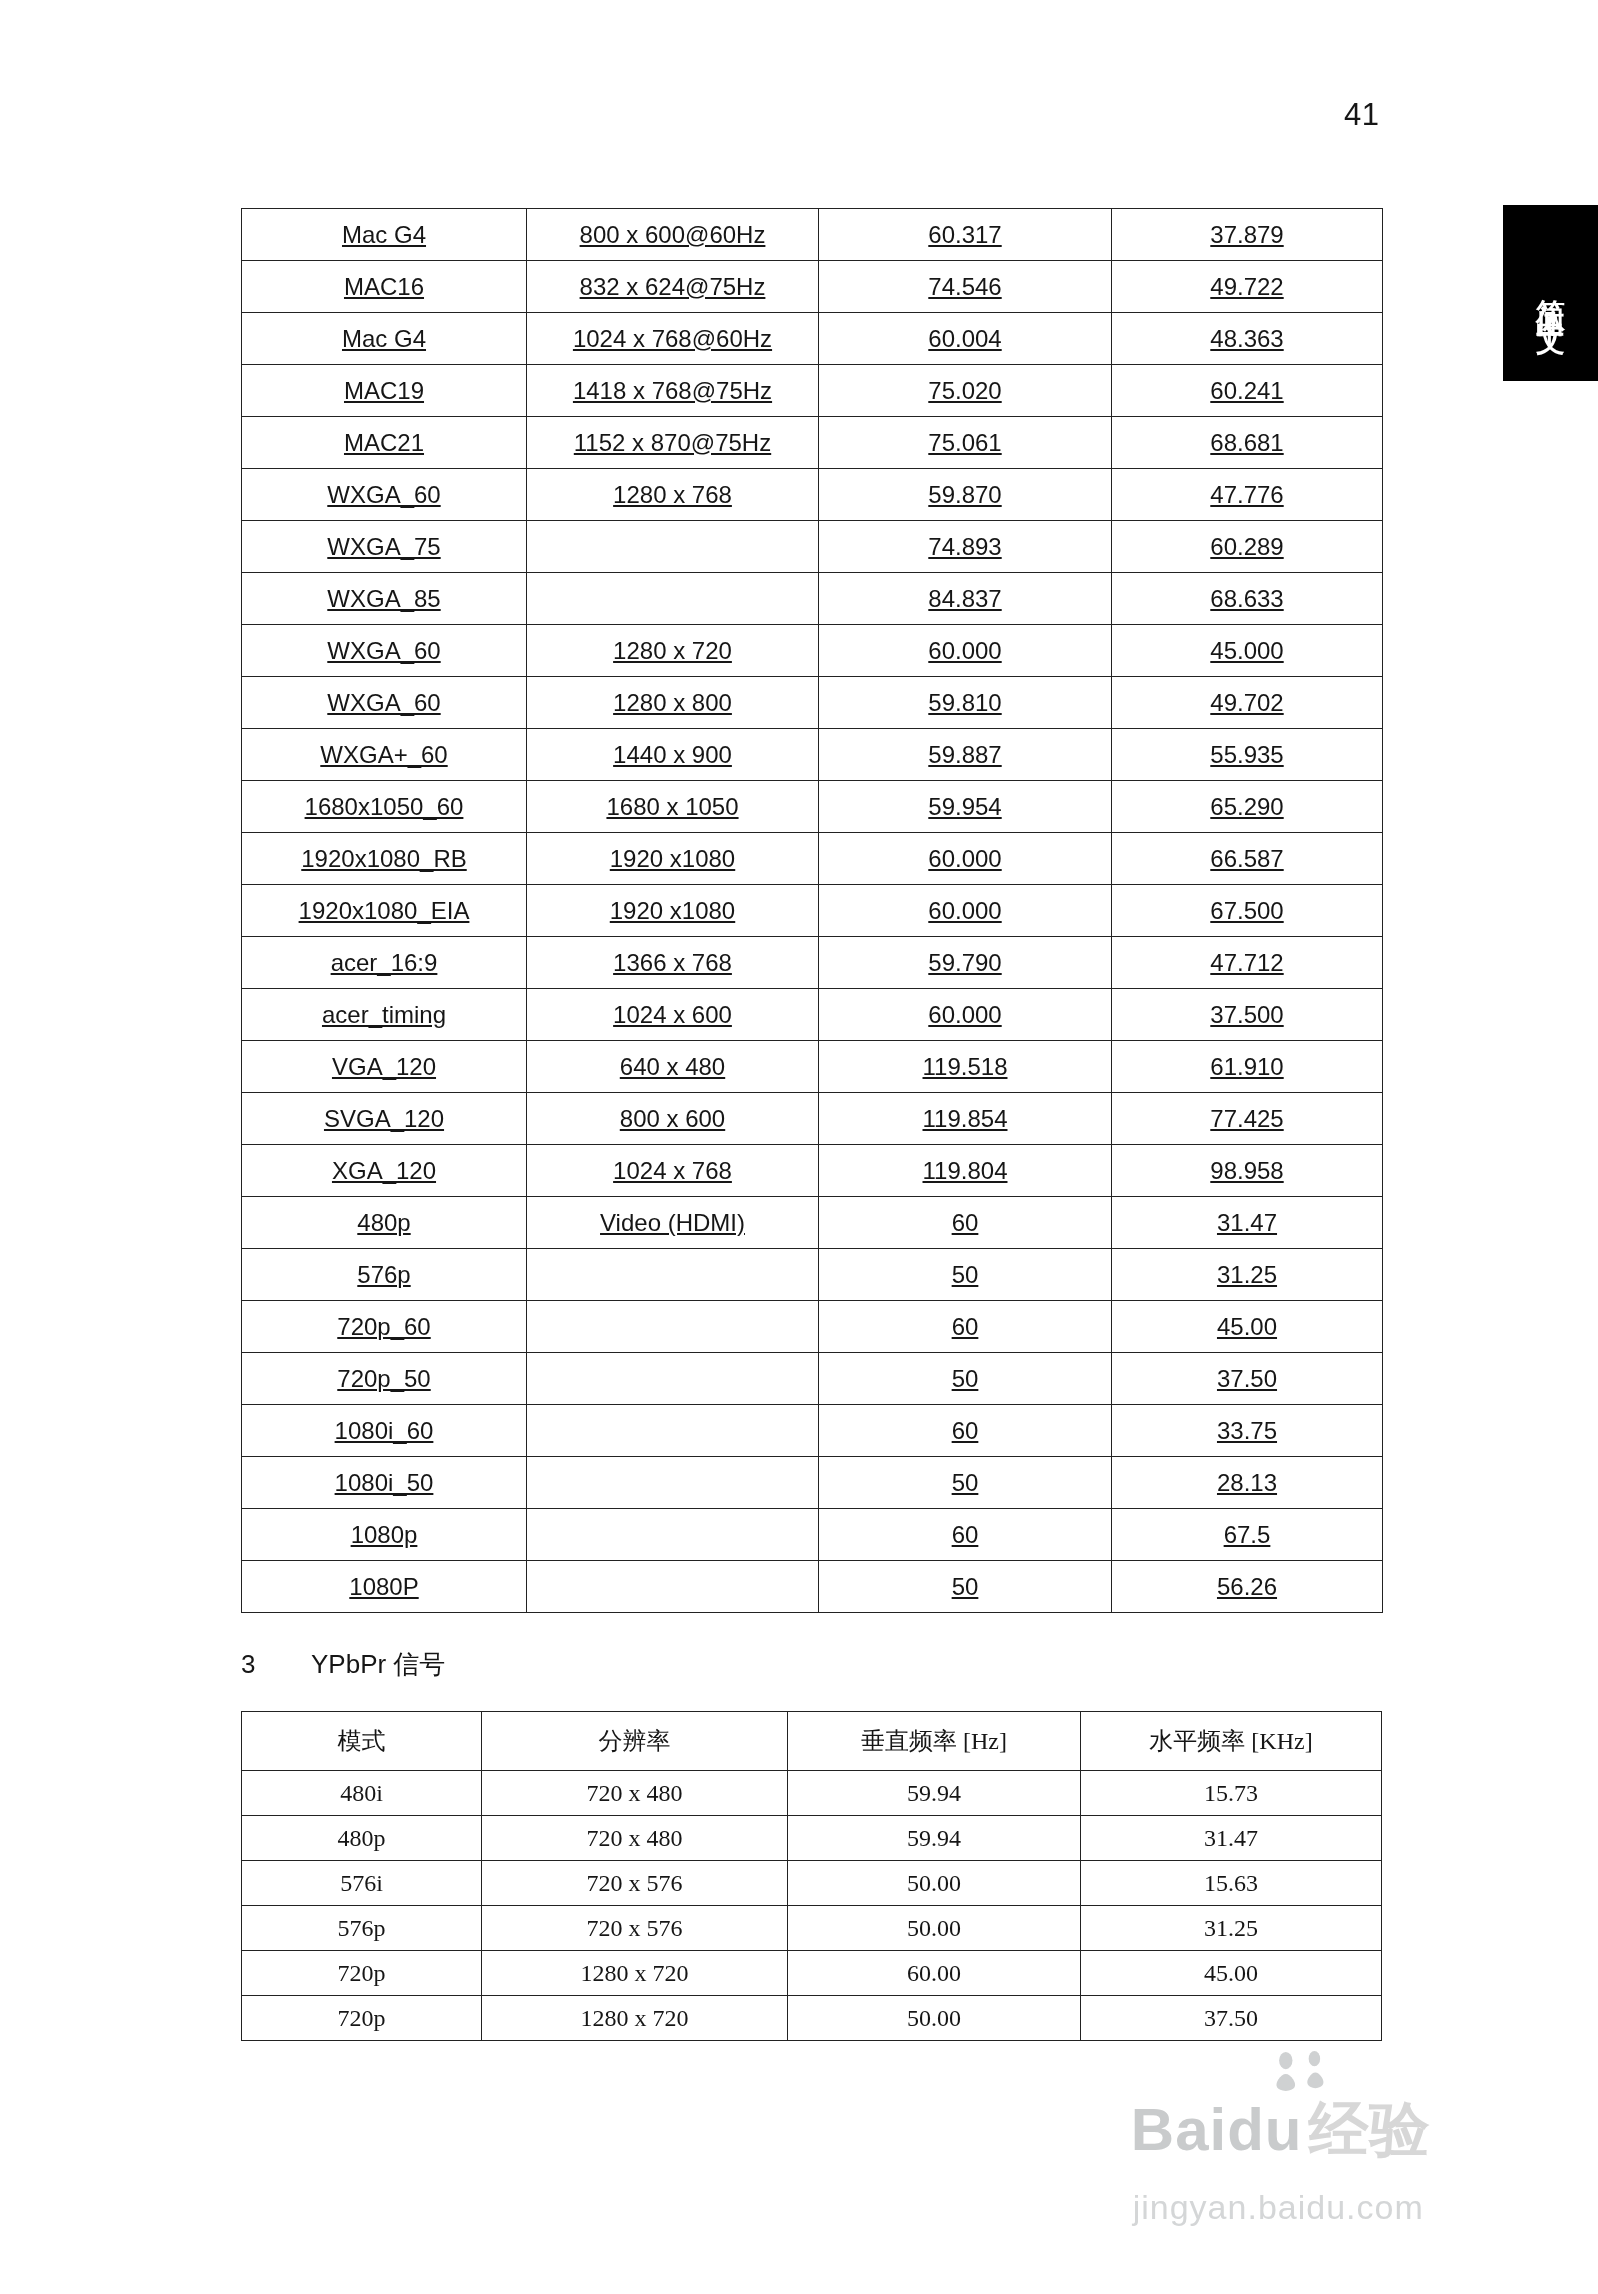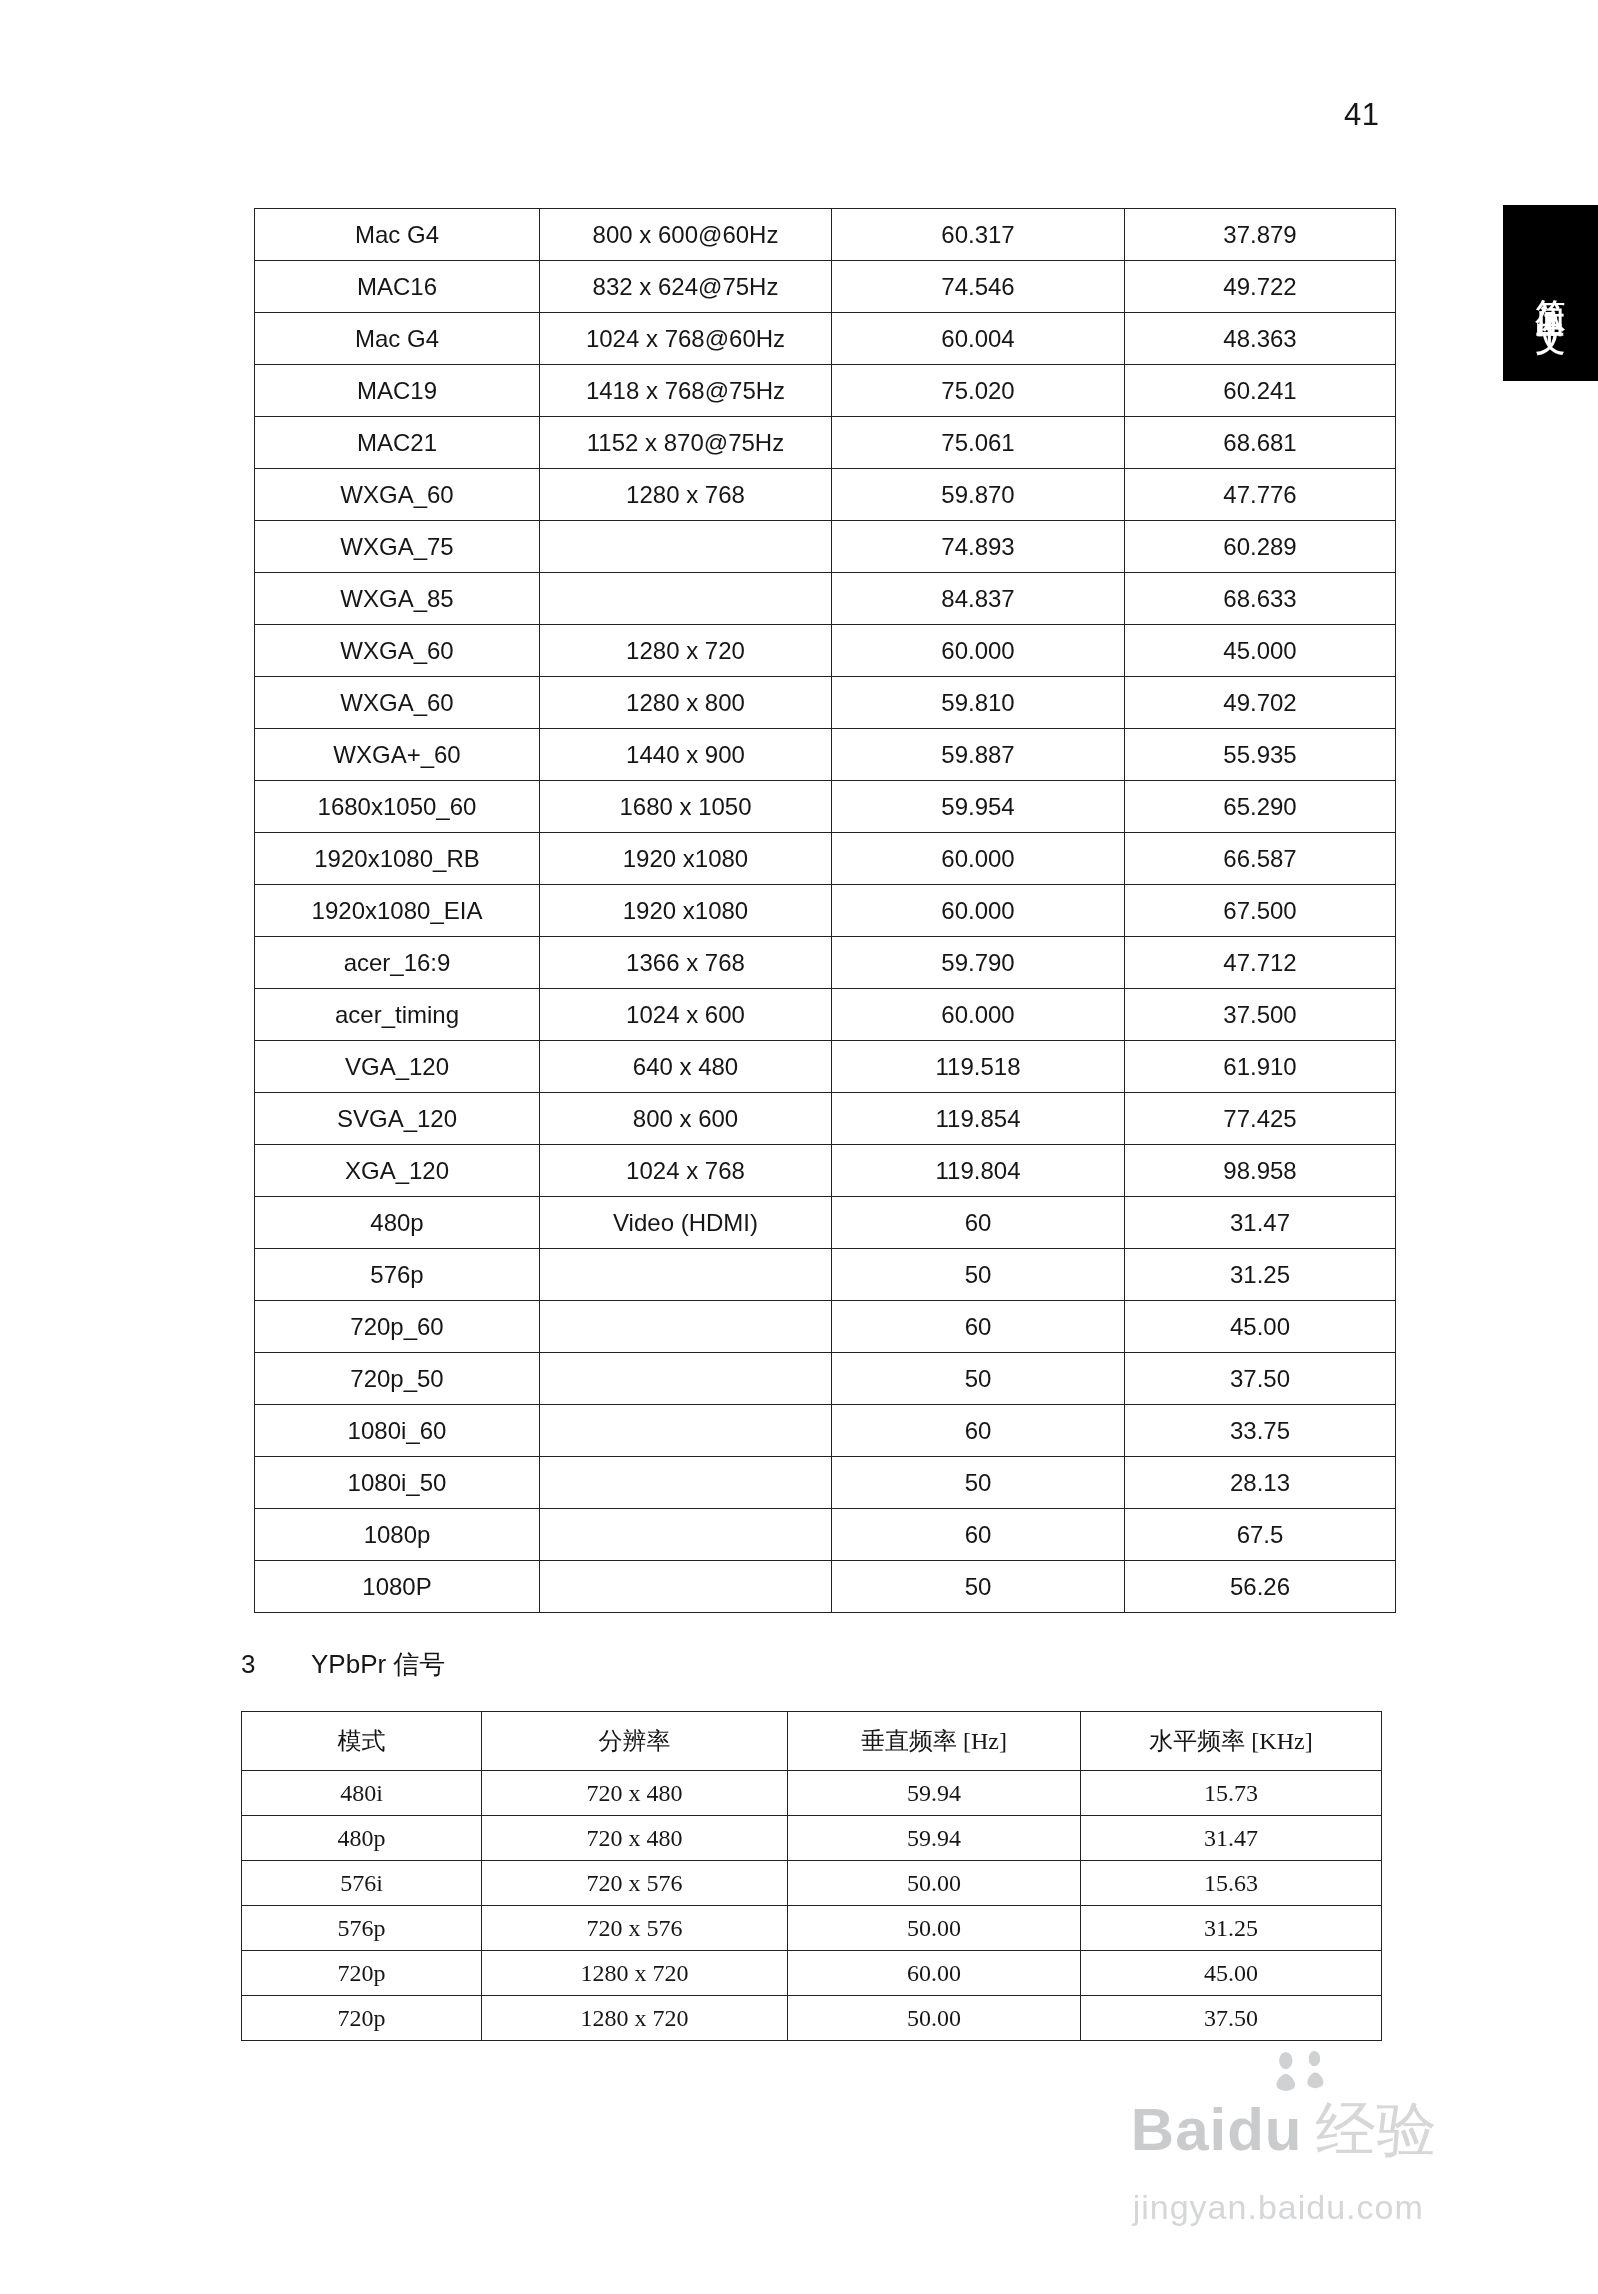--- a/index.html
+++ b/index.html
@@ -37,21 +37,21 @@
     border:1px solid #222222;
     text-align:center;
     vertical-align:middle;
     font-size:24px;
     font-weight:400;
     padding:0 3.9px;
     overflow:hidden;
     white-space:nowrap;
   }
 
-  .timing-table { position:absolute; left:254px; top:208px; width:1140px; }
+  .timing-table { position:absolute; left:241px; top:208px; width:1140px;text-decoration:underline; }
   .timing-table td { height:51px; }
 
   .section-heading {
     position:absolute; left:241px; top:1647px;
     font-size:26px;
     display:flex; align-items:baseline;
   }
   .section-heading .sec-num { width:70px; }
 
   .ypbpr-table { position:absolute; left:241px; top:1711px; width:1140px;font-family:Liberation Serif, serif; }
@@ -59,21 +59,21 @@
   .ypbpr-table td { height:44px; }
 
   .watermark { position:absolute; left:1125px; top:2051px; width:463px; height:193px; }
   .wm-icon { position:absolute; left:147px; top:0; }
   .wm-brand-line {
     position:absolute; left:5.8px; top:39px;
     font-size:60px; font-weight:700;
     color:#c9cbcc; letter-spacing:1px;
     white-space:nowrap;
   }
-  .wm-cn { font-weight:400; color:#d7d7d7; margin-left:13px; }
+  .wm-cn { font-weight:700; color:#d7d7d7; margin-left:6px; }
   .wm-url {
     position:absolute; left:7.7px; top:137px;
     font-size:34px; color:#d4d6d7; letter-spacing:1px;
     white-space:nowrap;
   }
 </style>
 </head>
 <body>
 
 <div class="page">

